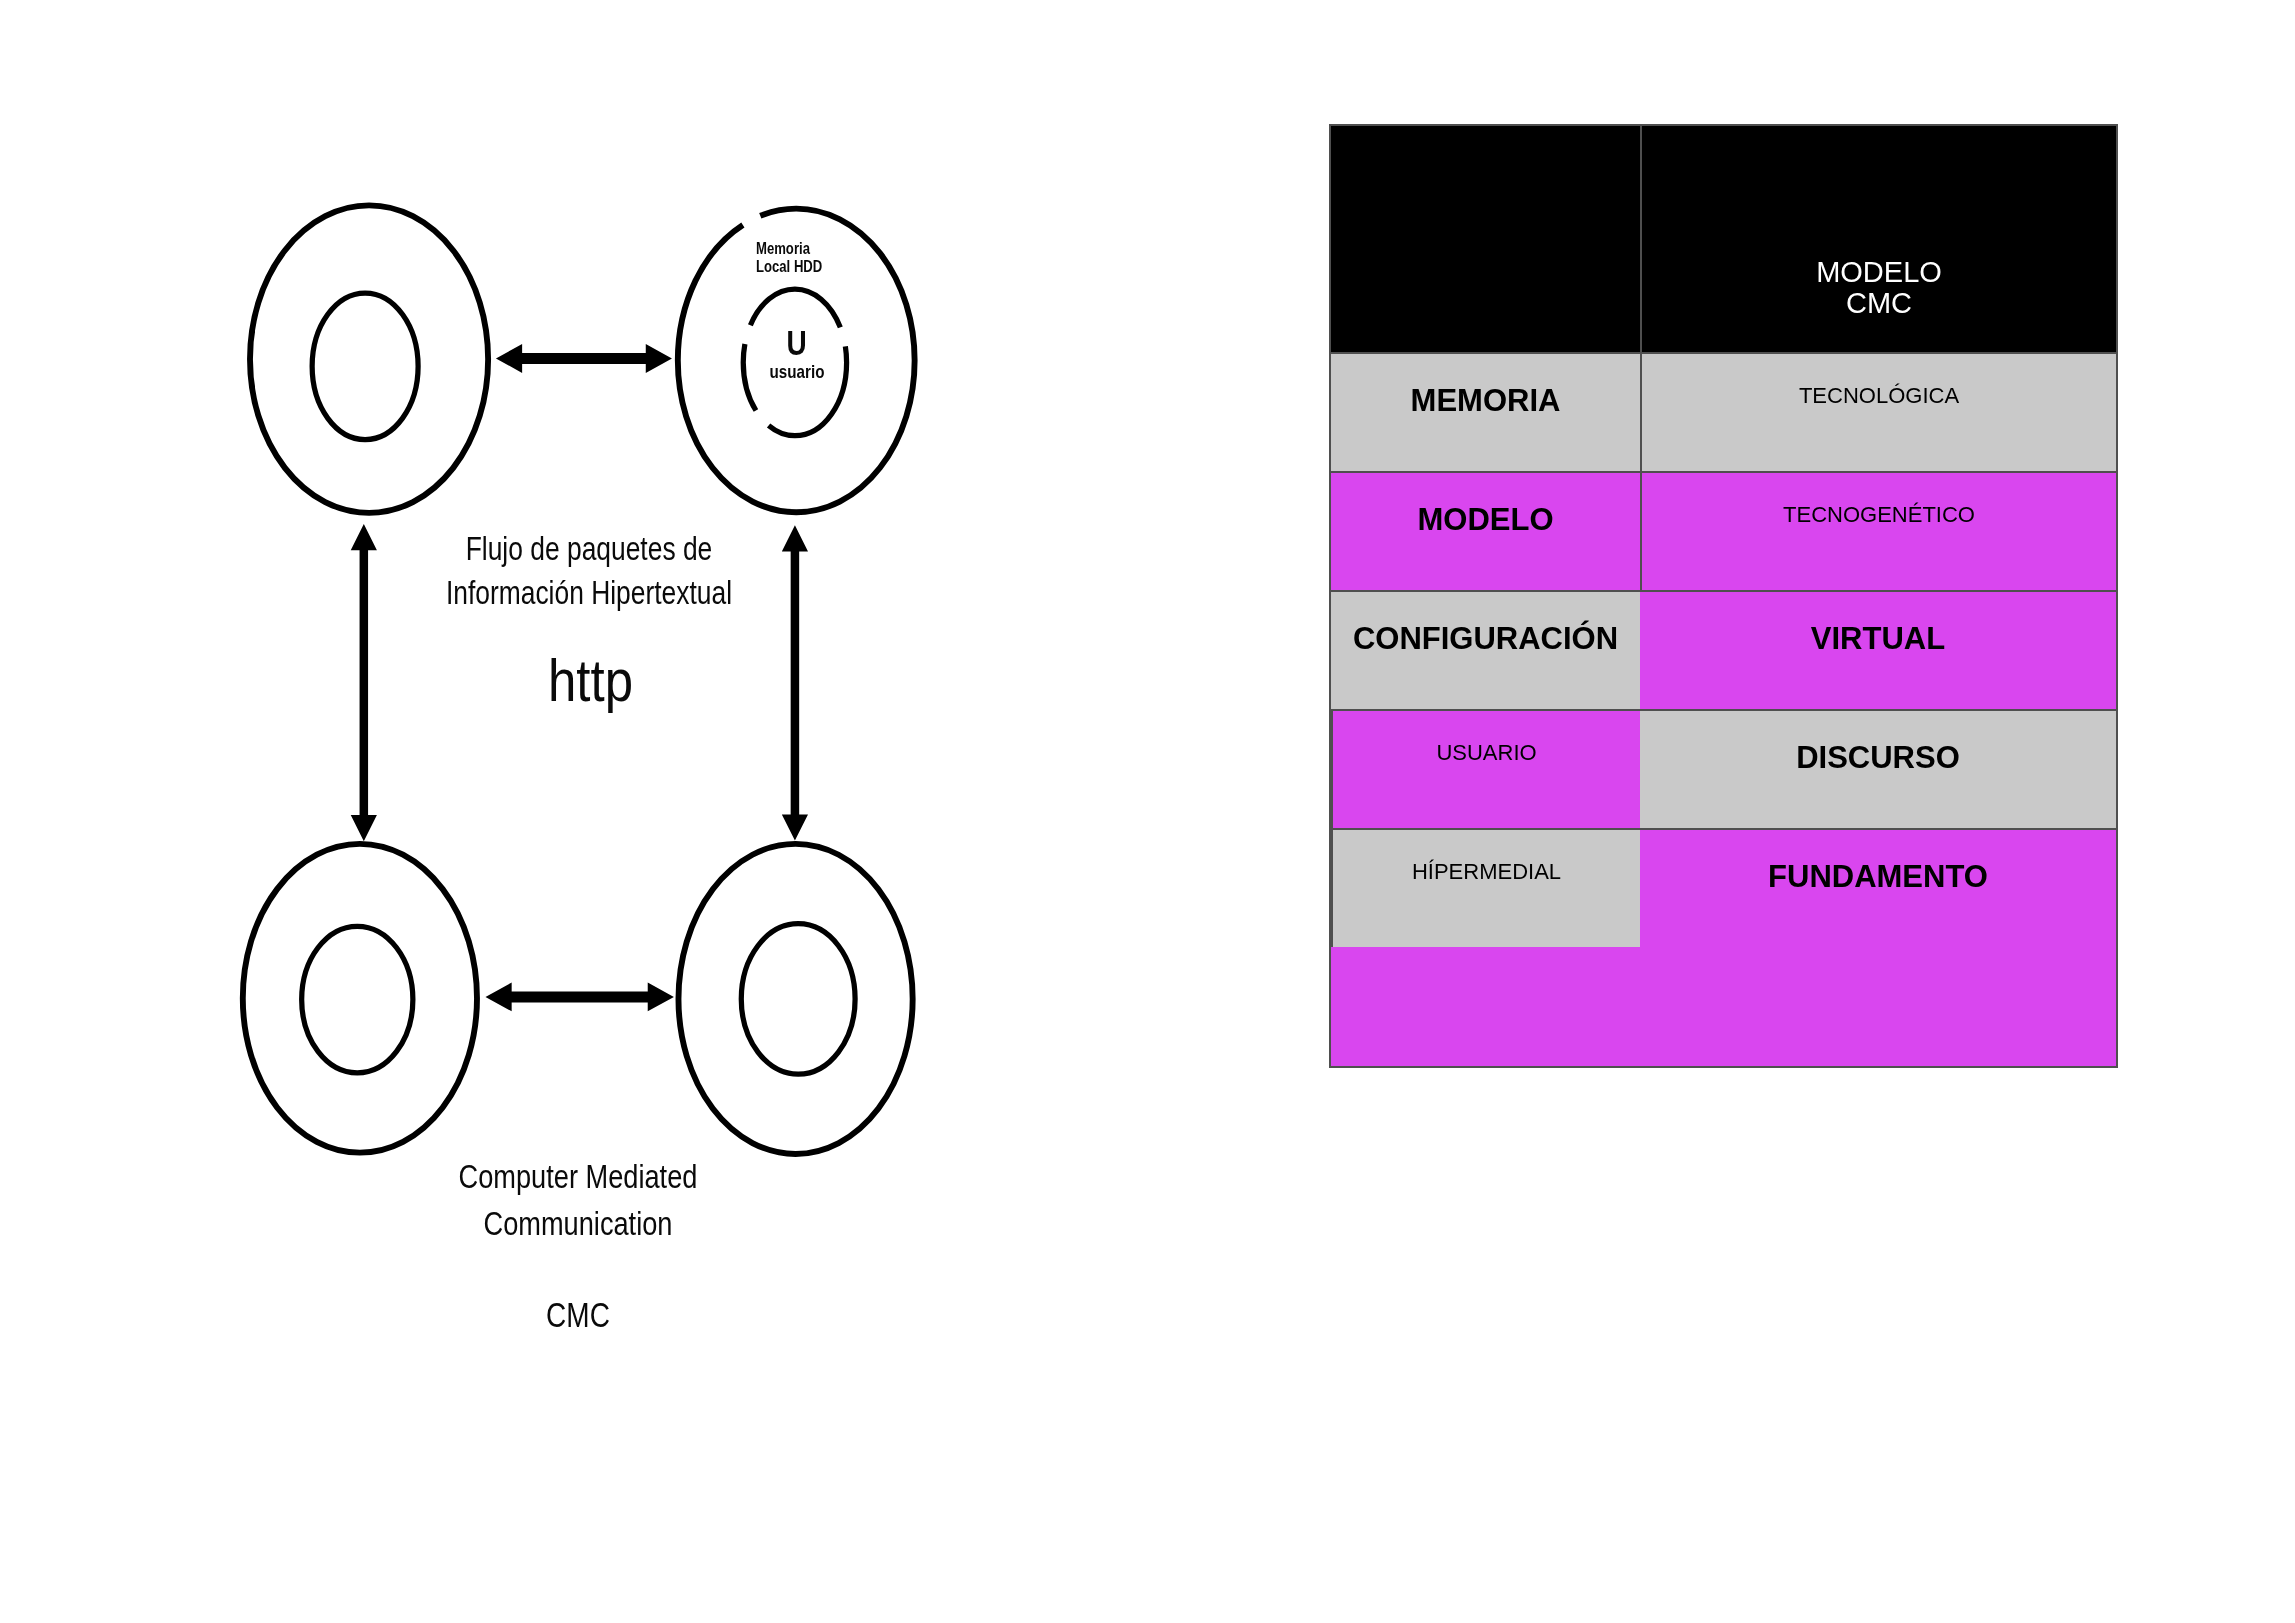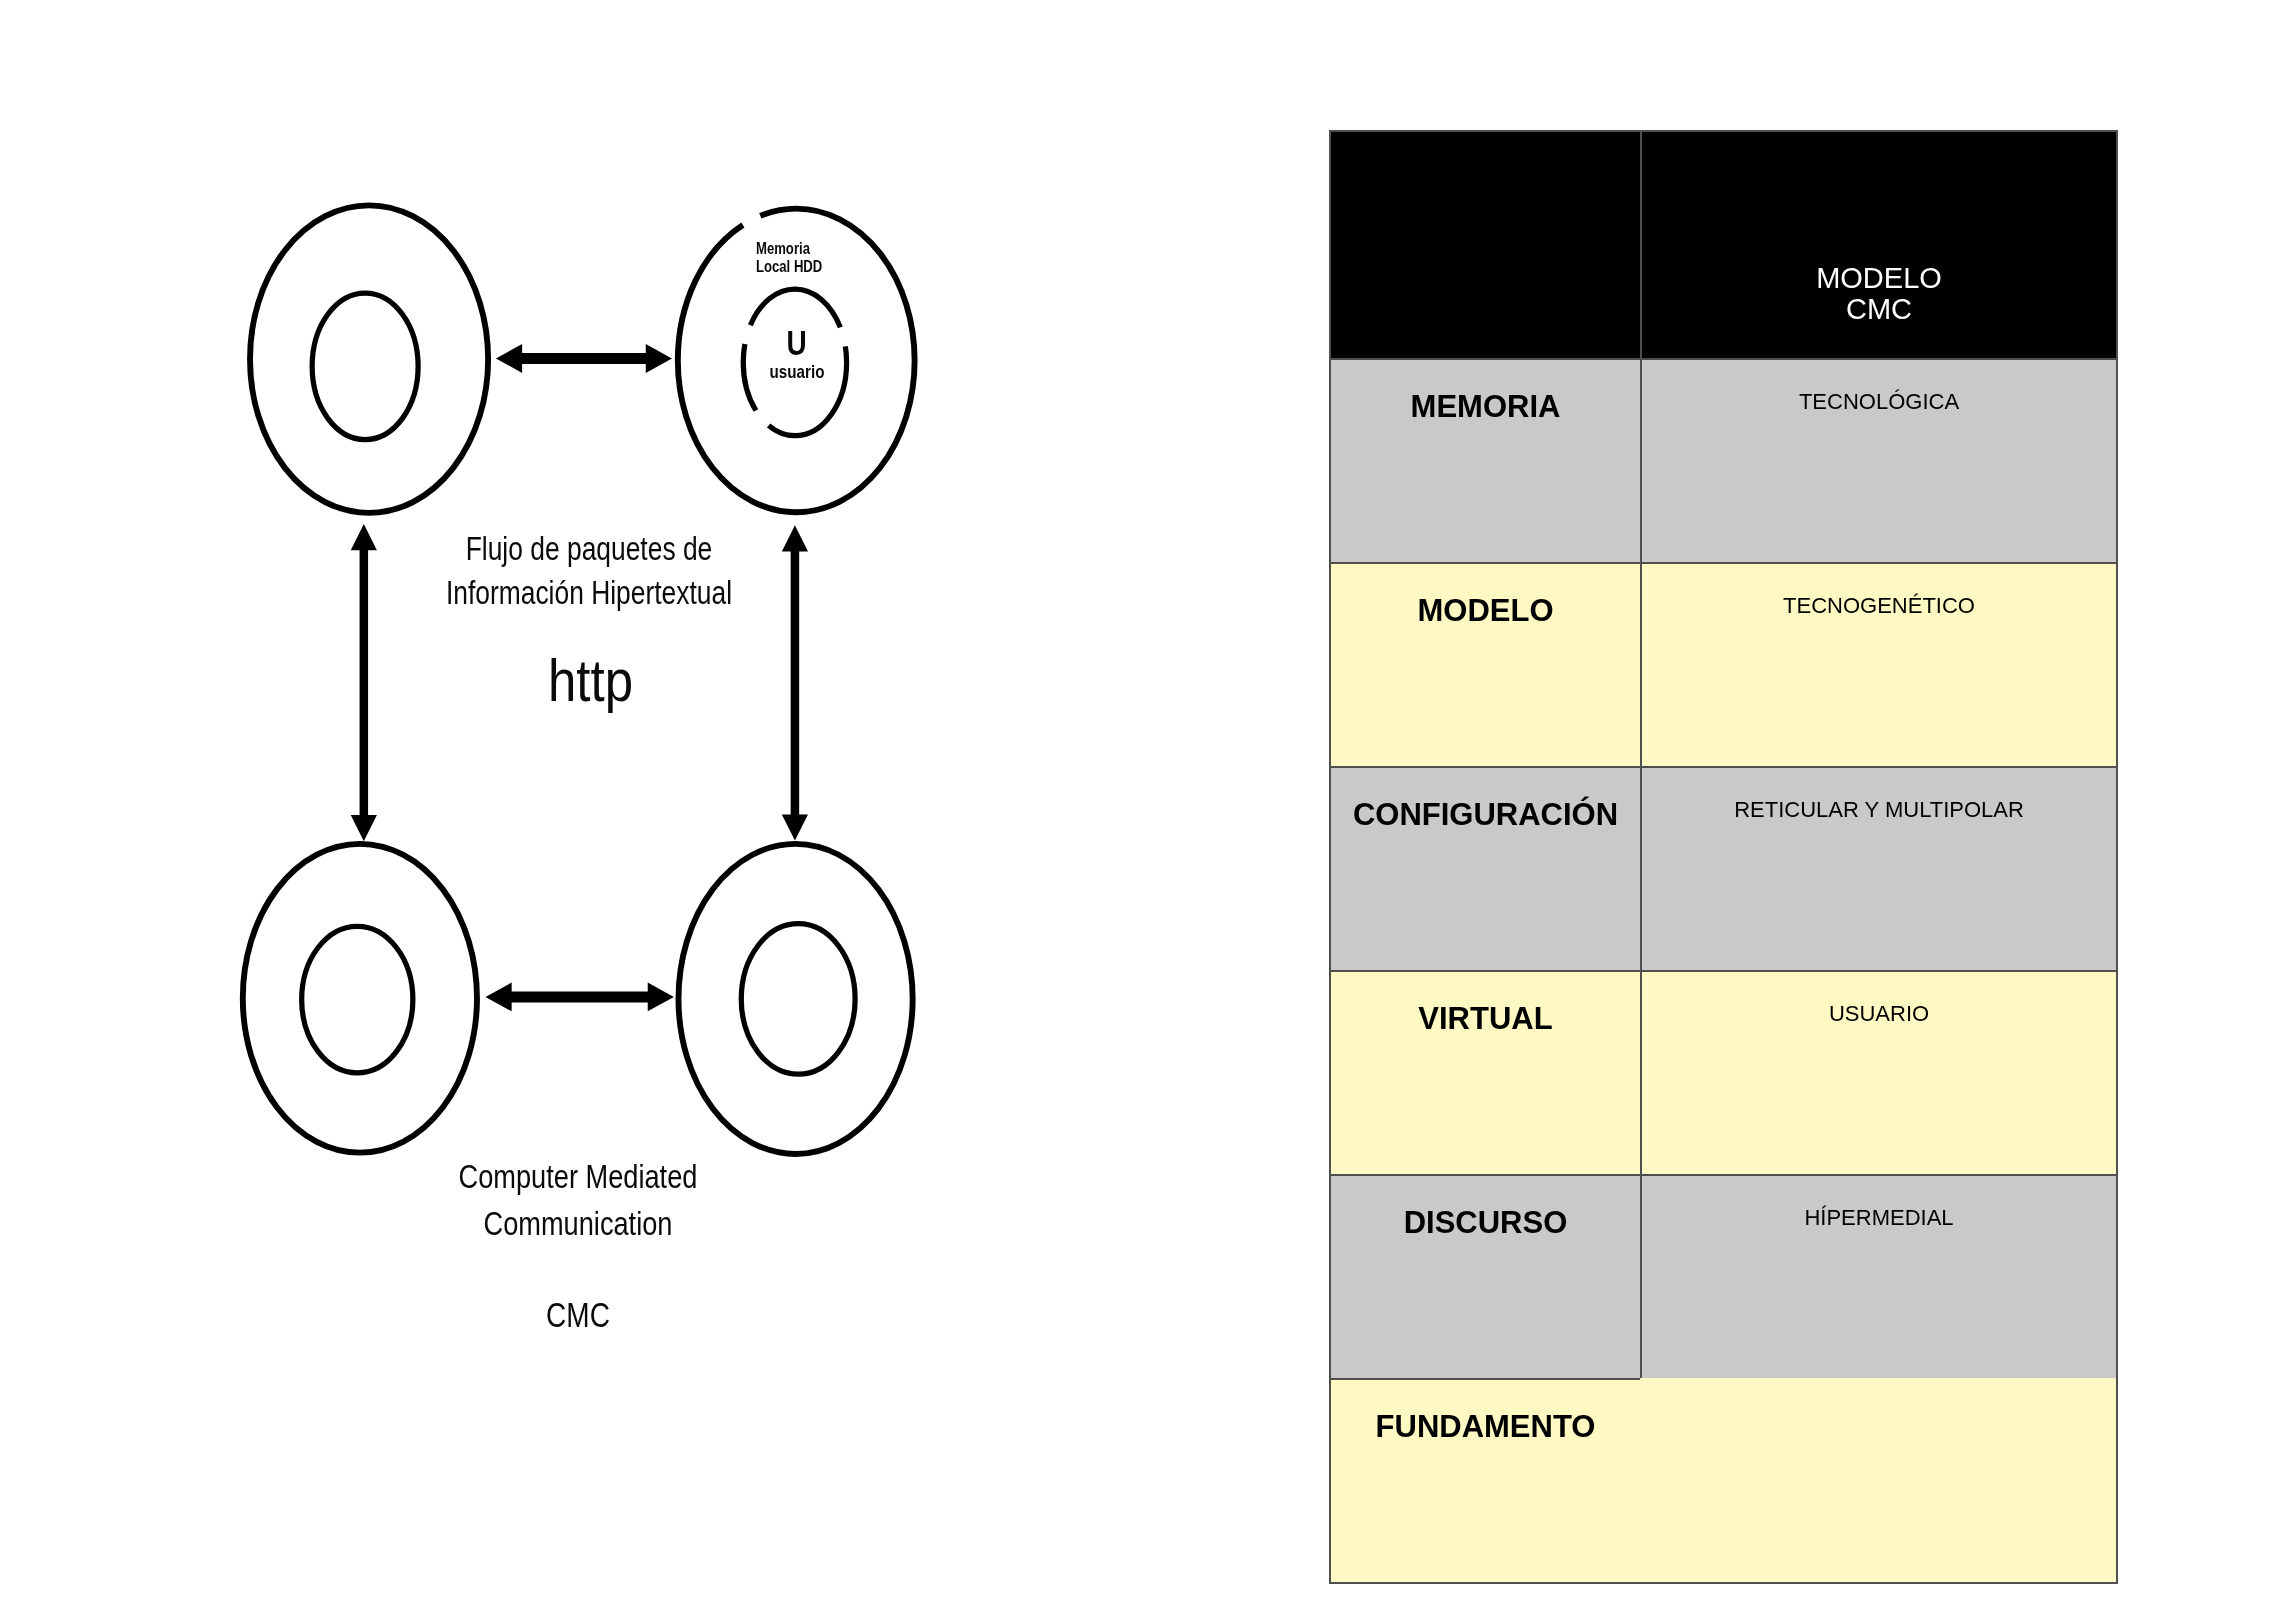--- a/index.html
+++ b/index.html
@@ -23,28 +23,28 @@
   .memoria-line{left:756px;font-size:16.4px;font-weight:bold;line-height:18.3px;transform:scaleX(0.8);transform-origin:0 0;}
   .u-initial{left:757px;width:79px;top:323px;font-size:35px;font-weight:bold;transform-origin:50% 0;}
   .u-label{left:748px;width:98px;top:361px;font-size:19px;font-weight:bold;transform-origin:50% 0;}
   .flow-block{left:360px;width:458px;top:527px;font-size:33px;line-height:44px;transform-origin:50% 0;}
   .http-label{left:360px;width:461px;top:646px;font-size:60px;transform:scaleX(0.85);transform-origin:50% 0;}
   .cmc-block{left:349px;width:458px;top:1153px;font-size:34px;line-height:47px;transform-origin:50% 0;}
   .cmc-acronym{left:349px;width:458px;top:1295px;font-size:35px;transform-origin:50% 0;}
 
   
   .cmc-table{
-    position:absolute;left:1329px;top:130px;
-    width:789px;height:1454px;
+    position:absolute;left:1329px;top:124px;
+    width:789px;height:944px;
     box-sizing:border-box;
     border:2.6px solid #4f4f4f;
     display:grid;
     grid-template-columns:309px 1fr;
     grid-template-rows:226px repeat(6, 1fr);
-    background:#fef9c3;
+    background:#d946ef;
   }
   .cell{
     box-sizing:border-box;
     text-align:center;
     padding-top:29px;
     font-size:22px;
     color:#000;
     overflow:hidden;
   }
   .cell.col2{border-left:2px solid #4f4f4f;}
@@ -110,21 +110,20 @@
       <div>CMC</div>
     </div>
 
     <div class="cell label shaded rborder">MEMORIA</div>
     <div class="cell shaded col2 rborder">TECNOLÓGICA</div>
 
     <div class="cell label rborder">MODELO</div>
     <div class="cell col2 rborder">TECNOGENÉTICO</div>
 
     <div class="cell label shaded rborder">CONFIGURACIÓN</div>
-    <div class="cell shaded col2 rborder">RETICULAR Y MULTIPOLAR</div>
 
     <div class="cell label rborder">VIRTUAL</div>
     <div class="cell col2 rborder">USUARIO</div>
 
     <div class="cell label shaded rborder">DISCURSO</div>
     <div class="cell shaded col2 rborder">HÍPERMEDIAL</div>
 
     <div class="cell label rborder">FUNDAMENTO</div>
   </div>
 

